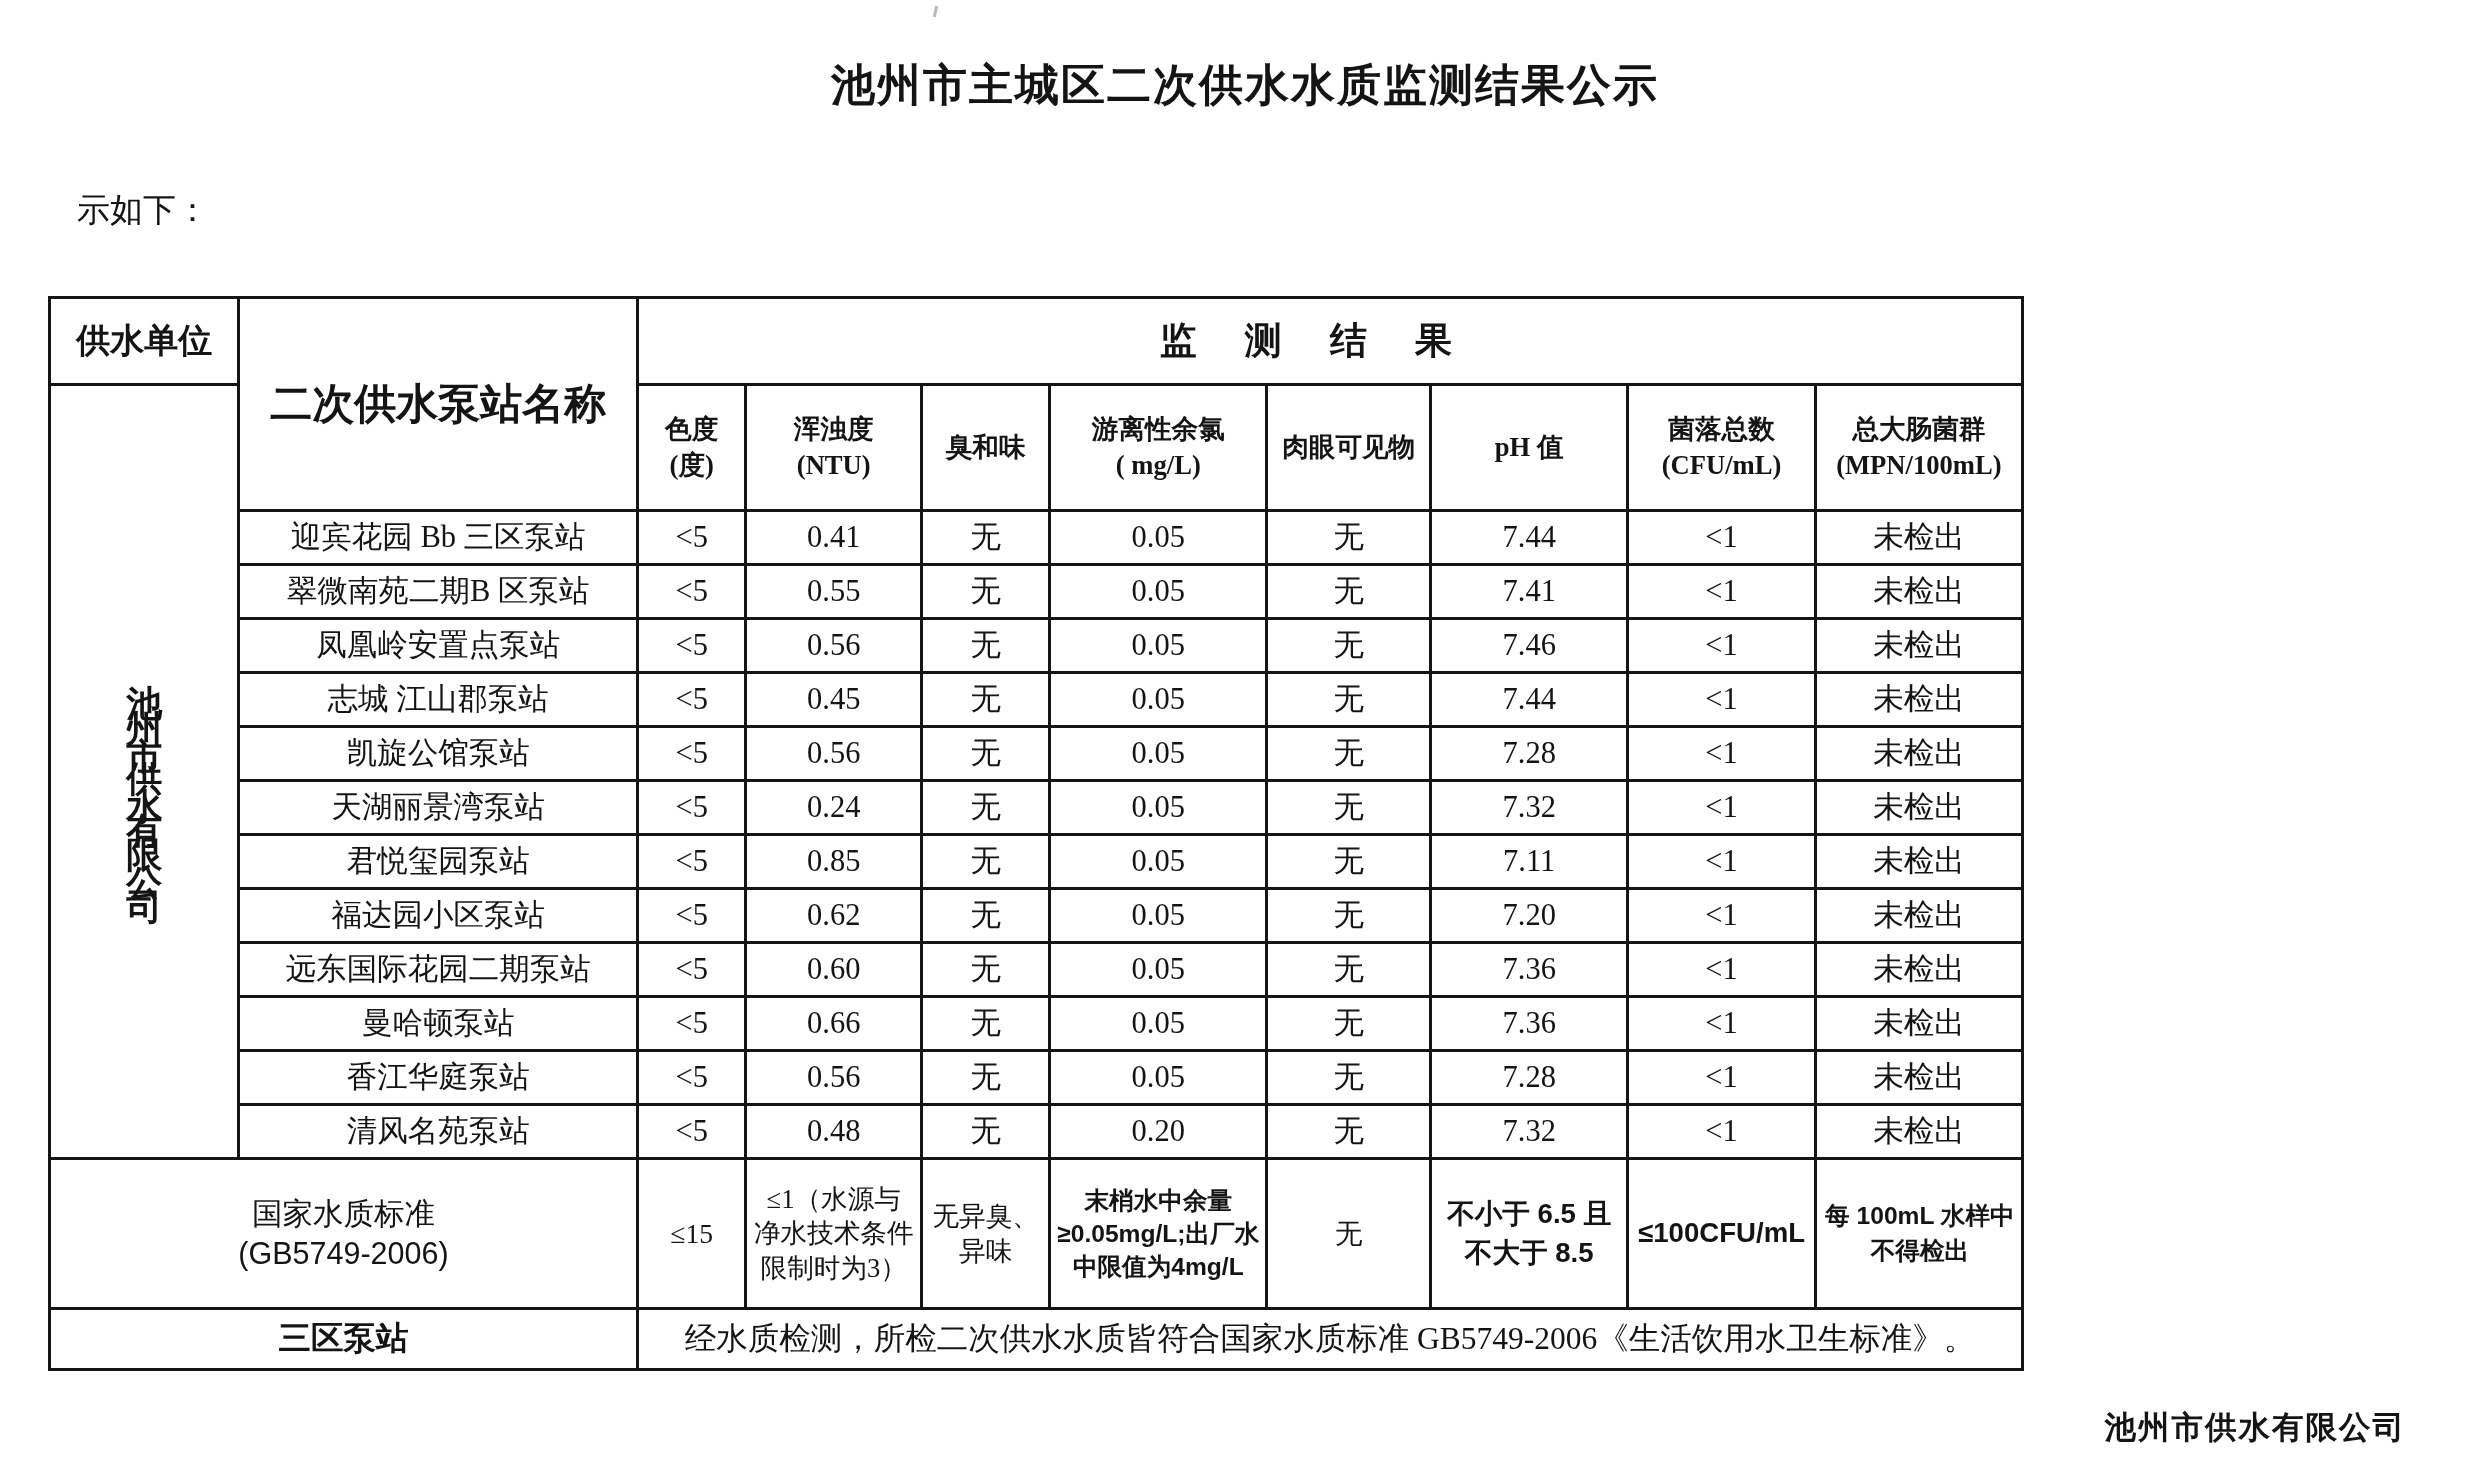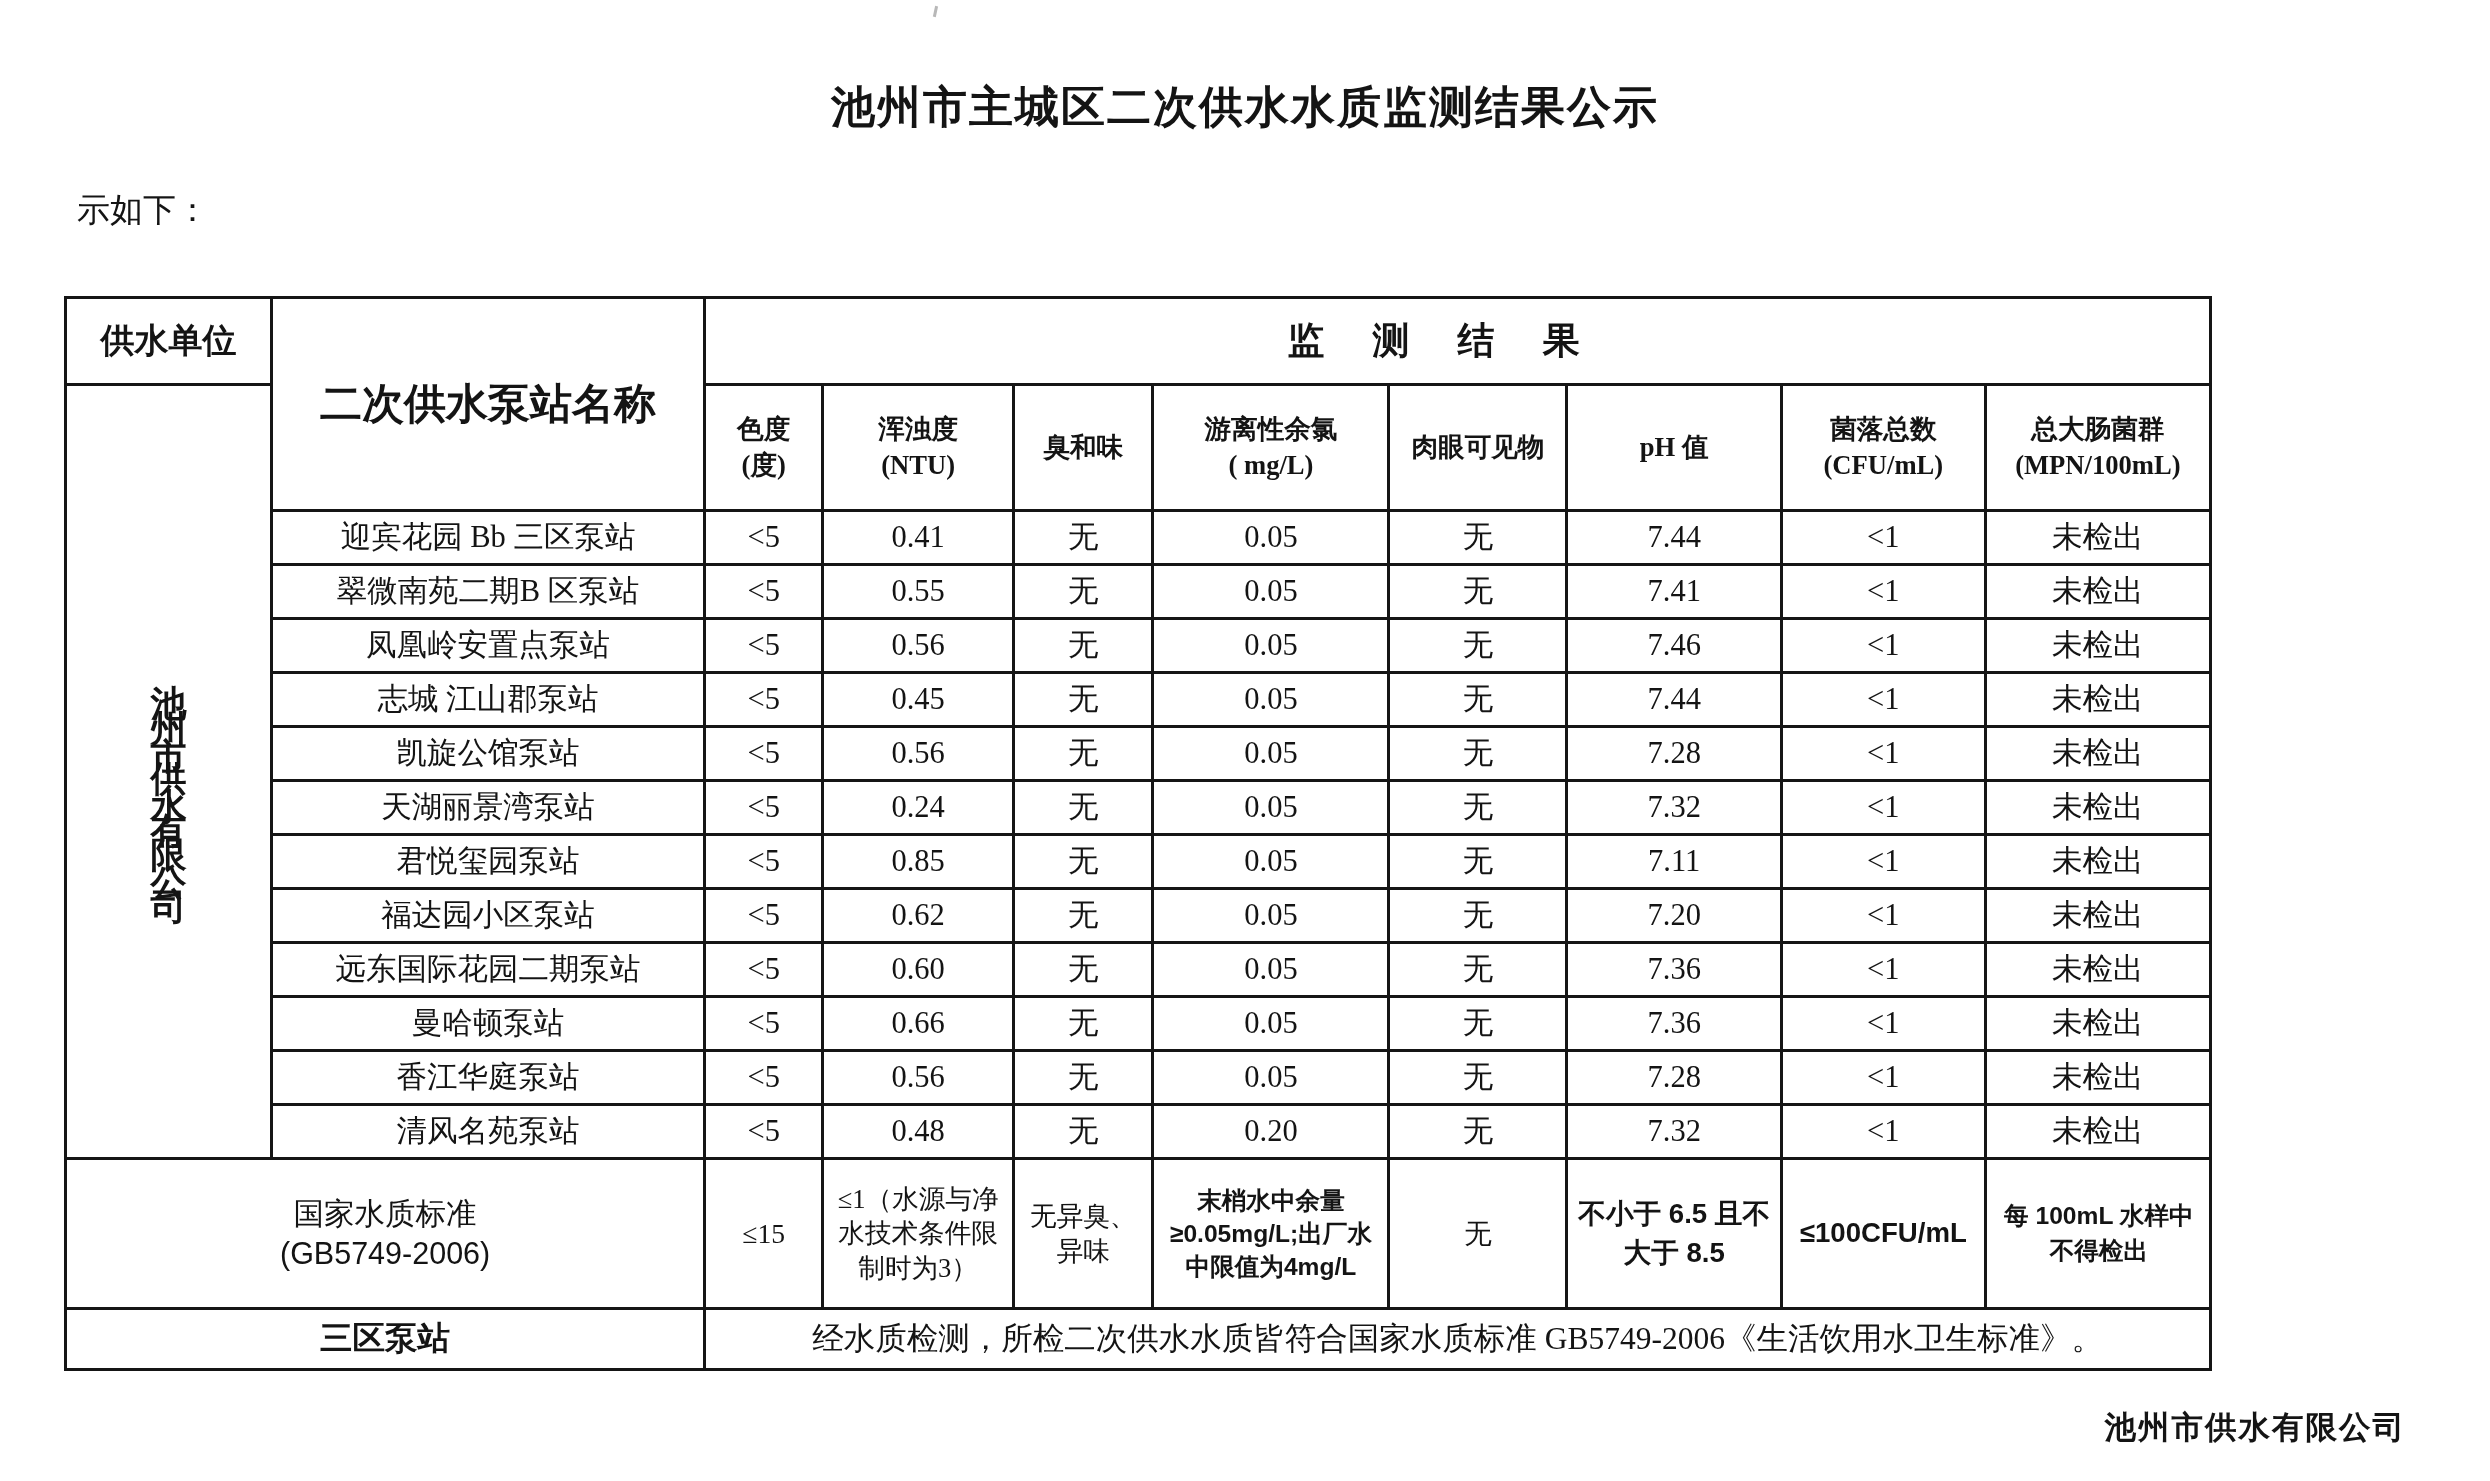--- a/index.html
+++ b/index.html
@@ -9,21 +9,21 @@
     background:#ffffff;
     font-family:"Liberation Serif","DejaVu Serif",serif;
     color:#141414;
     overflow:hidden;
   }
   .artifact{
     position:absolute;top:5.9px;left:934px;width:3px;height:10.8px;
     background:#9a9a9a;transform:rotate(12deg);opacity:.7;
   }
   .title{
-    position:absolute;top:78px;left:0;width:2490px;
+    position:absolute;top:56px;left:0;width:2490px;
     text-align:center;
     font-family:"Liberation Sans","DejaVu Sans",sans-serif;
     font-weight:700;font-size:44px;letter-spacing:2px;
   }
   .intro{
     position:absolute;top:185px;left:77px;width:2364px;
     font-size:33px;line-height:1.55;
   }
   .intro .line1{white-space:nowrap;text-indent:2em;}
   .intro .line2{white-space:nowrap;}
@@ -31,21 +31,21 @@
     font-family:"Liberation Sans","DejaVu Sans",sans-serif;
     font-weight:700;
   }
   .intro .u{
     text-decoration:underline;
     text-decoration-thickness:3px;
     text-underline-offset:5.9px;
     white-space:pre;
   }
   table.doc-table{
-    position:absolute;top:296px;left:64px;width:2148px;
+    position:absolute;top:296px;left:48px;width:1976px;
     border-collapse:collapse;table-layout:fixed;
     border:3.9px solid #151515;
   }
   .doc-table td{
     border:3px solid #151515;
     padding:2px 5.9px;
     text-align:center;vertical-align:middle;
     overflow:hidden;
   }
   tr.hrow1{height:87px;}

